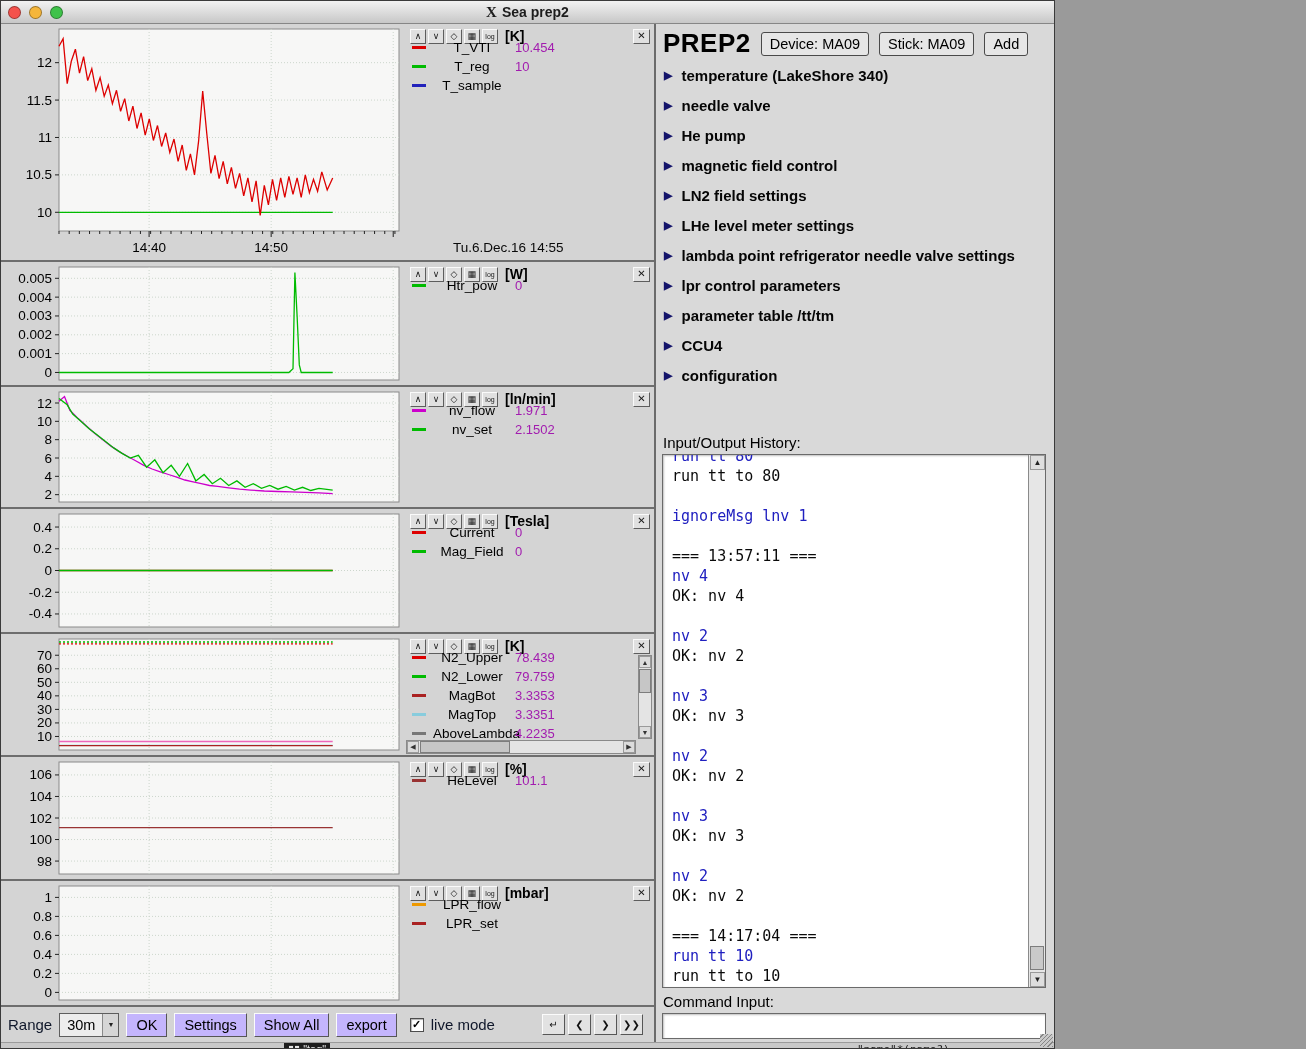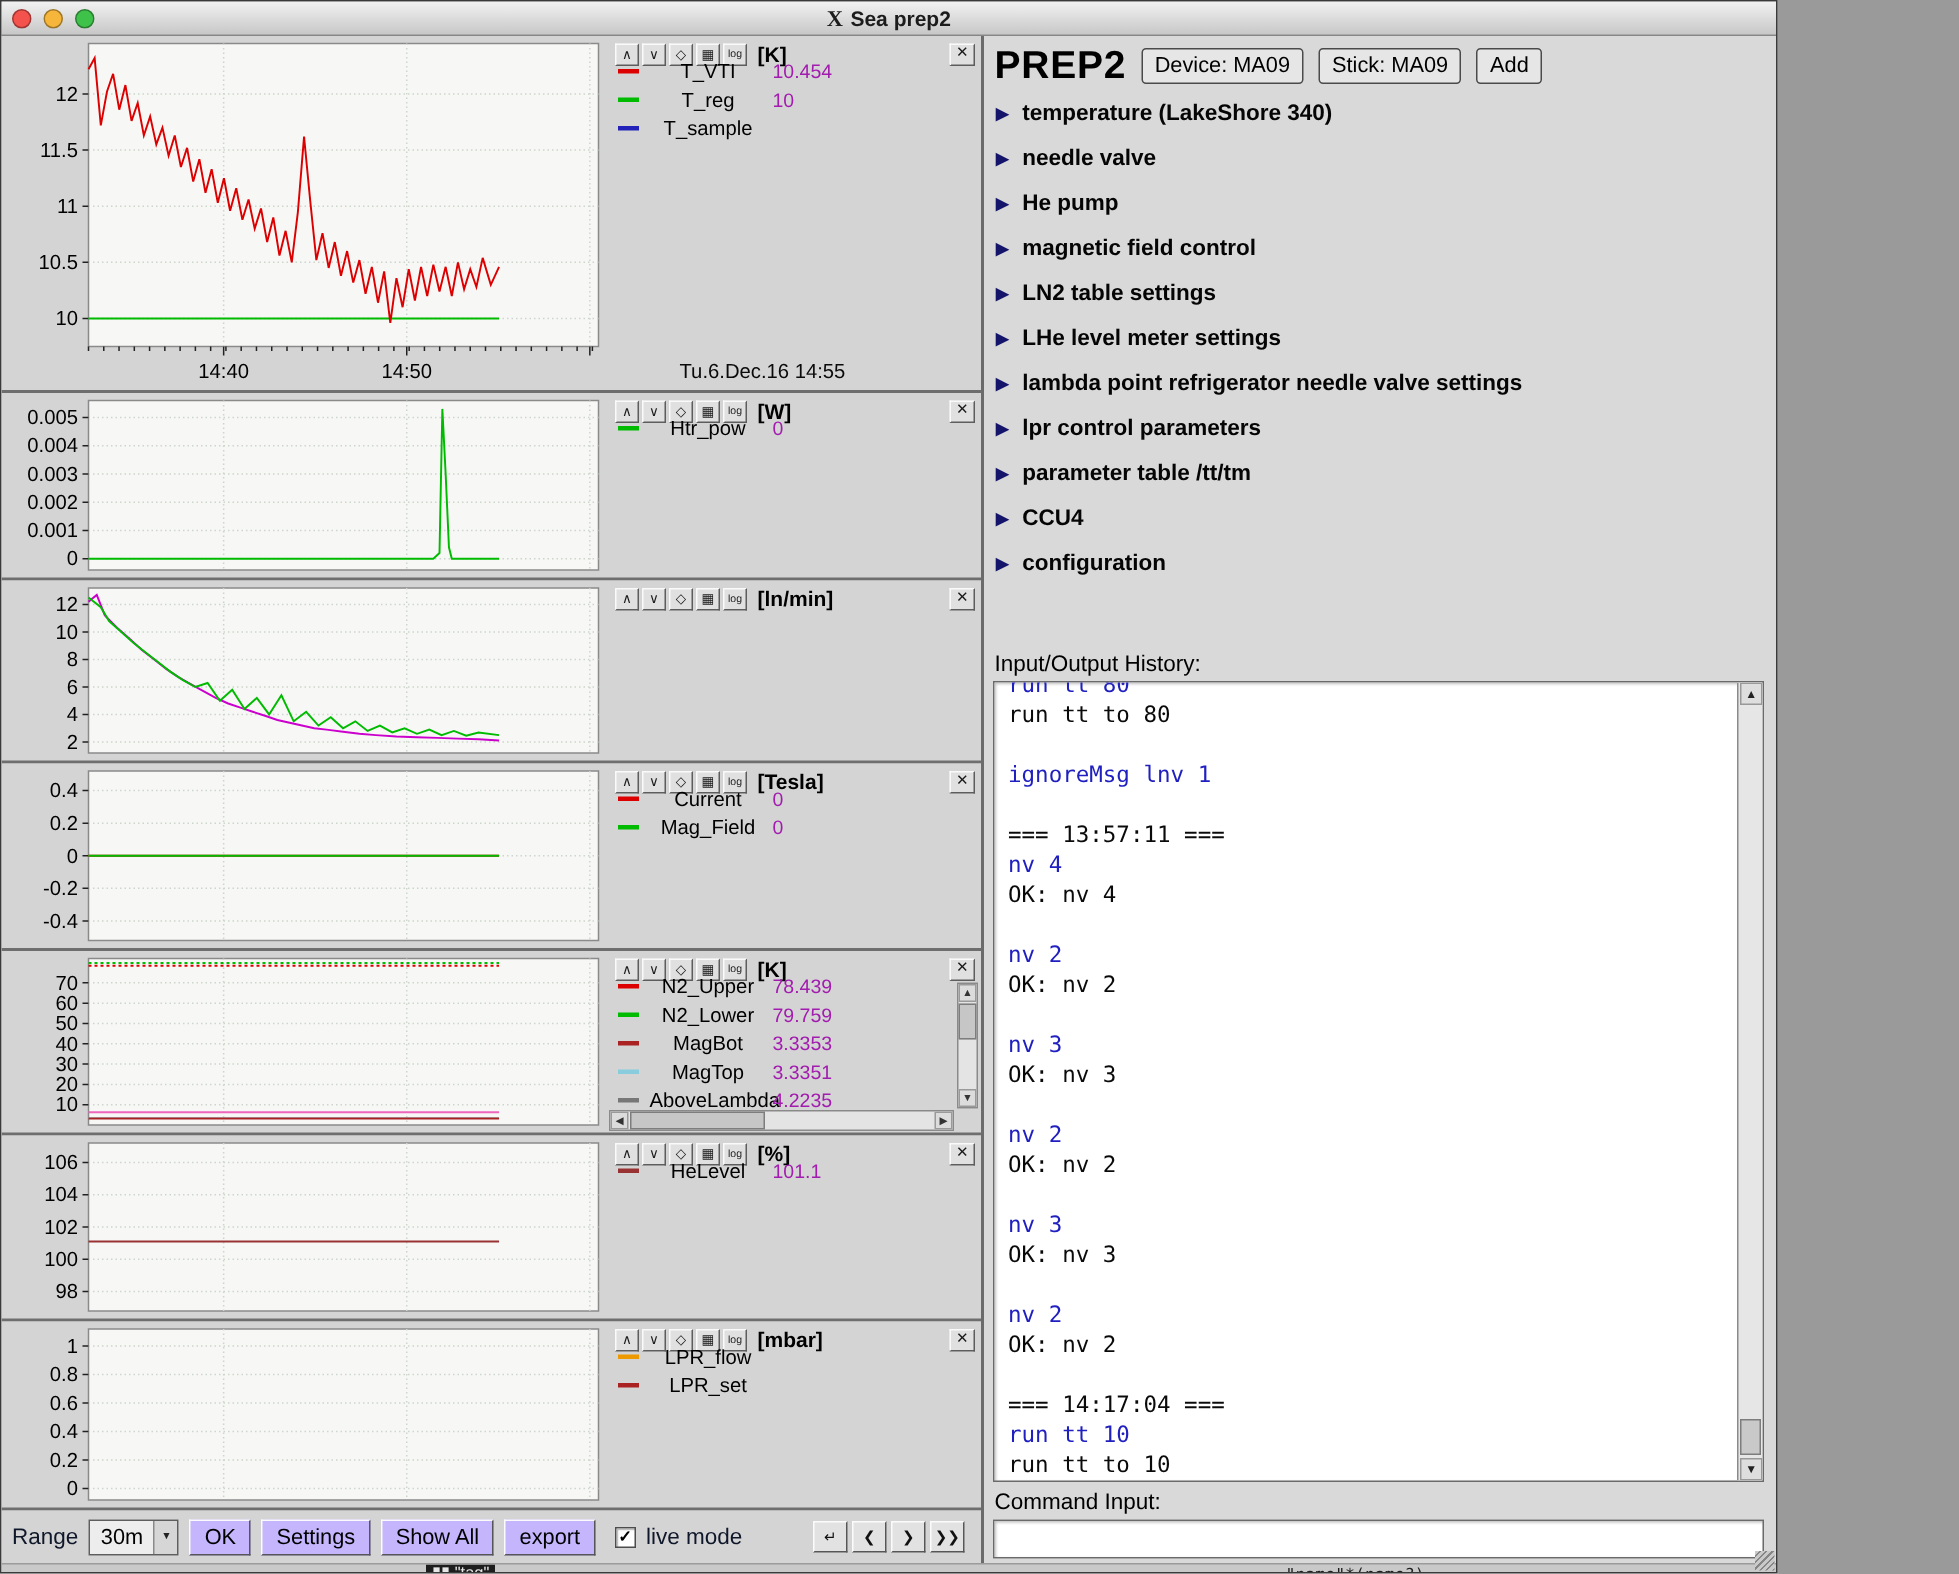--- a/index.html
+++ b/index.html
@@ -1,18 +1,18 @@
 <!DOCTYPE html>
 <html><head>
 <meta charset="utf-8">
 <style>
   *{box-sizing:border-box;margin:0;padding:0;}
   html,body{background:#9a9a9a;}
   body{font-family:"Liberation Sans",sans-serif;}
-  .window{position:relative;width:1185px;height:1049px;background:#d4d4d4;overflow:hidden;border:1px solid #3a3a3a;}
+  .window{position:relative;width:1055px;height:1049px;background:#d4d4d4;overflow:hidden;border:1px solid #3a3a3a;}
   
   .titlebar{position:absolute;top:0;left:0;right:0;height:23px;background:linear-gradient(#f2f2f2,#c7c7c7);border-bottom:1px solid #868686;z-index:10;}
   .traffic{position:absolute;left:7px;top:5px;display:flex;gap:8px;}
   .light{width:13px;height:13px;border-radius:50%;border:1px solid rgba(0,0,0,.35);}
   .title{position:absolute;left:0;right:0;top:3px;text-align:center;font-size:14px;font-weight:bold;color:#1c1c1c;}
   .xlogo{font-family:"Liberation Serif",serif;font-weight:bold;font-size:15px;margin-right:5px;}
   
   .left{position:absolute;top:23px;left:0;width:655px;height:1026px;background:#d4d4d4;border-right:2px solid #6b6b6b;}
   .chart-row{position:relative;width:653px;background:#d4d4d4;border-bottom:2px solid #6e6e6e;overflow:hidden;}
   svg.plot{position:absolute;left:0;top:0;}
@@ -259,20 +259,32 @@
           <div class="legend">
             <div class="legend-head">
               <span class="hbtn">∧</span>
               <span class="hbtn">∨</span>
               <span class="hbtn">◇</span>
               <span class="hbtn">▦</span>
               <span class="hbtn small">log</span>
               <span class="unit">[ln/min]</span>
               <span class="hbtn close">✕</span>
             </div>
+            <div class="entries">
+              <div class="entry">
+                <span class="dash" style="background: rgb(204, 0, 204);"></span>
+                <span class="ename">nv_flow</span>
+                <span class="evalue">1.971</span>
+              </div>
+              <div class="entry">
+                <span class="dash" style="background: rgb(0, 187, 0);"></span>
+                <span class="ename">nv_set</span>
+                <span class="evalue">2.1502</span>
+              </div>
+            </div>
           </div>
         </div>
         <div class="chart-row" style="height: 125px;">
           <svg width="402" height="125" class="plot">
             <rect x="58" y="5" width="340" height="113" fill="#f7f7f6" stroke="#8a8a8a"></rect>
             <line x1="148.10000000000002" y1="5" x2="148.10000000000002" y2="118" stroke="#ccd6cc" stroke-dasharray="1,2"></line>
             <line x1="270.15999999999997" y1="5" x2="270.15999999999997" y2="118" stroke="#ccd6cc" stroke-dasharray="1,2"></line>
             <line x1="392.21999999999997" y1="5" x2="392.21999999999997" y2="118" stroke="#ccd6cc" stroke-dasharray="1,2"></line>
             <line x1="58" y1="18.03846153846154" x2="398" y2="18.03846153846154" stroke="#ccd6cc" stroke-dasharray="1,2"></line>
             <line x1="54" y1="18.03846153846154" x2="58" y2="18.03846153846154" stroke="#222"></line>
@@ -536,21 +548,21 @@
         <div class="tree-item">
           <span class="tri">▶</span>
           <span class="tree-label">He pump</span>
         </div>
         <div class="tree-item">
           <span class="tri">▶</span>
           <span class="tree-label">magnetic field control</span>
         </div>
         <div class="tree-item">
           <span class="tri">▶</span>
-          <span class="tree-label">LN2 table settings</span>
+          <span class="tree-label">LN2 field settings</span>
         </div>
         <div class="tree-item">
           <span class="tri">▶</span>
           <span class="tree-label">LHe level meter settings</span>
         </div>
         <div class="tree-item">
           <span class="tri">▶</span>
           <span class="tree-label">lambda point refrigerator needle valve settings</span>
         </div>
         <div class="tree-item">

